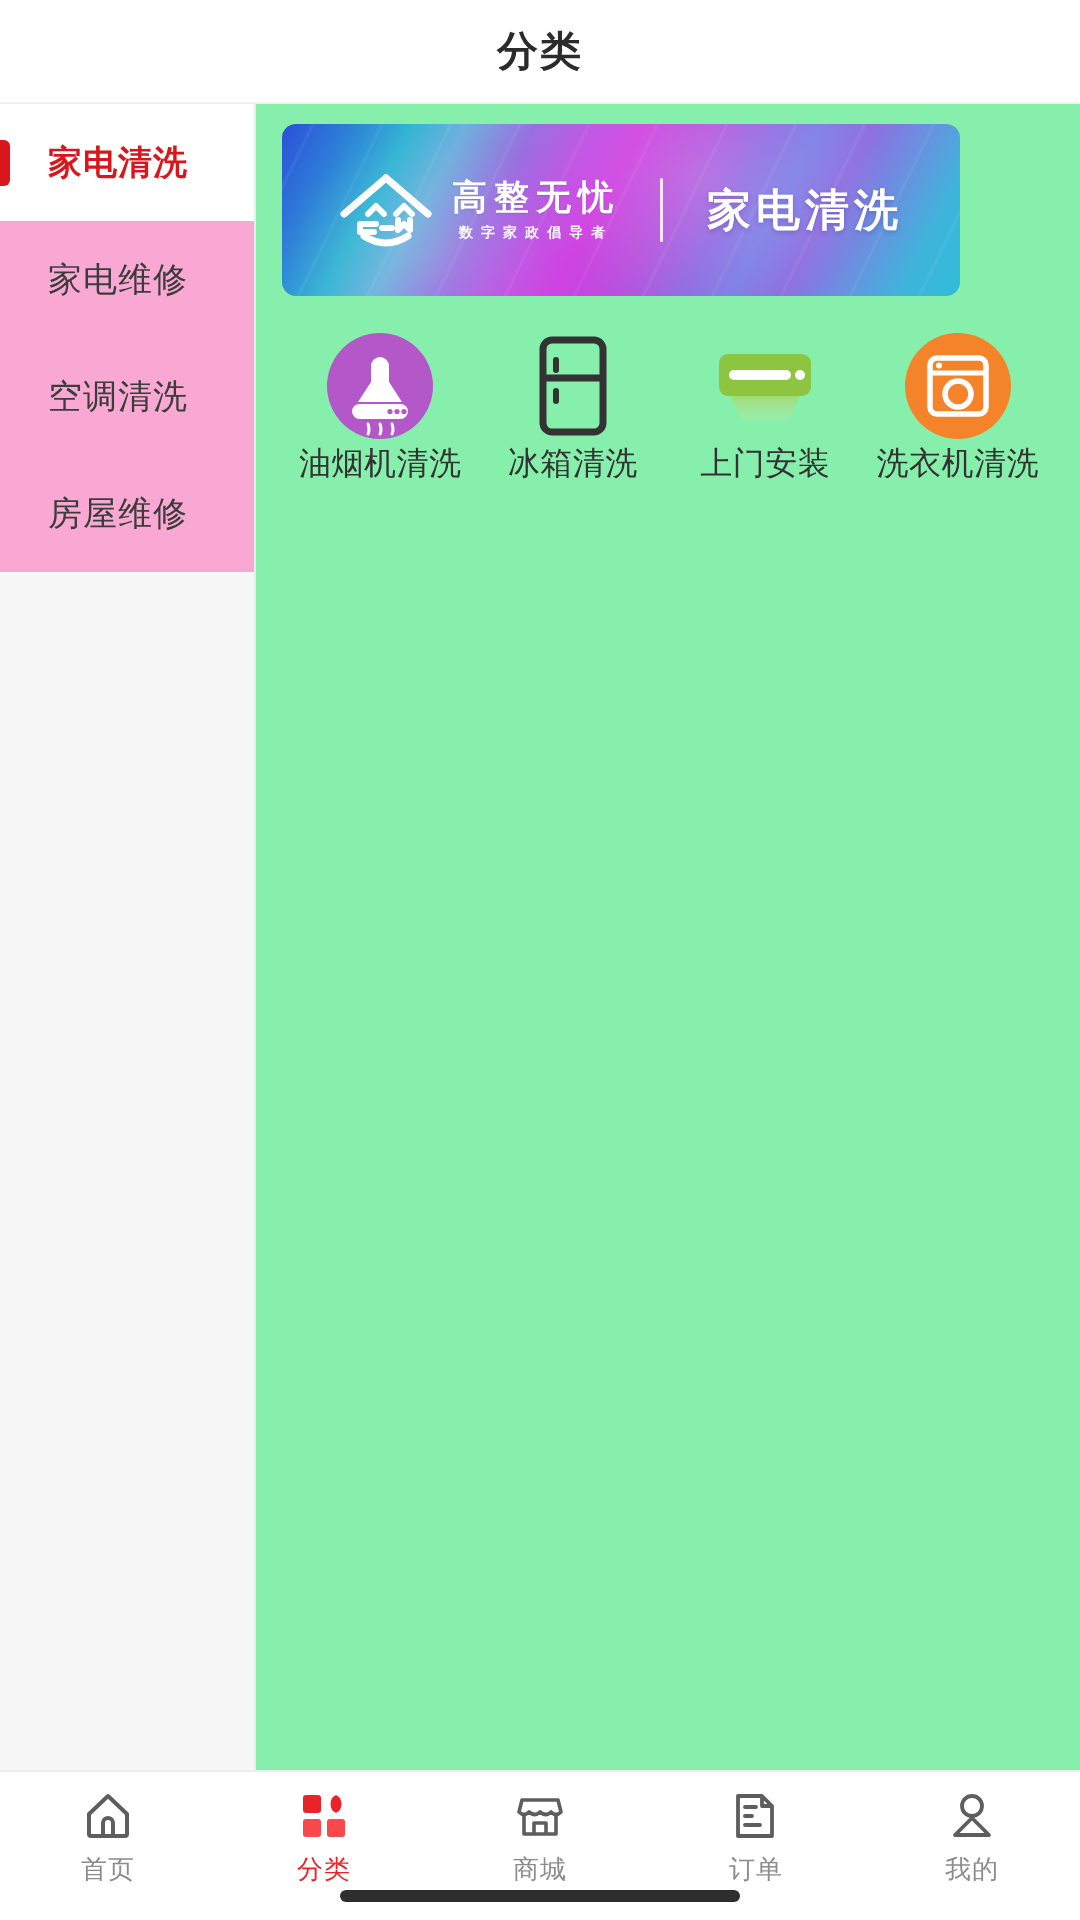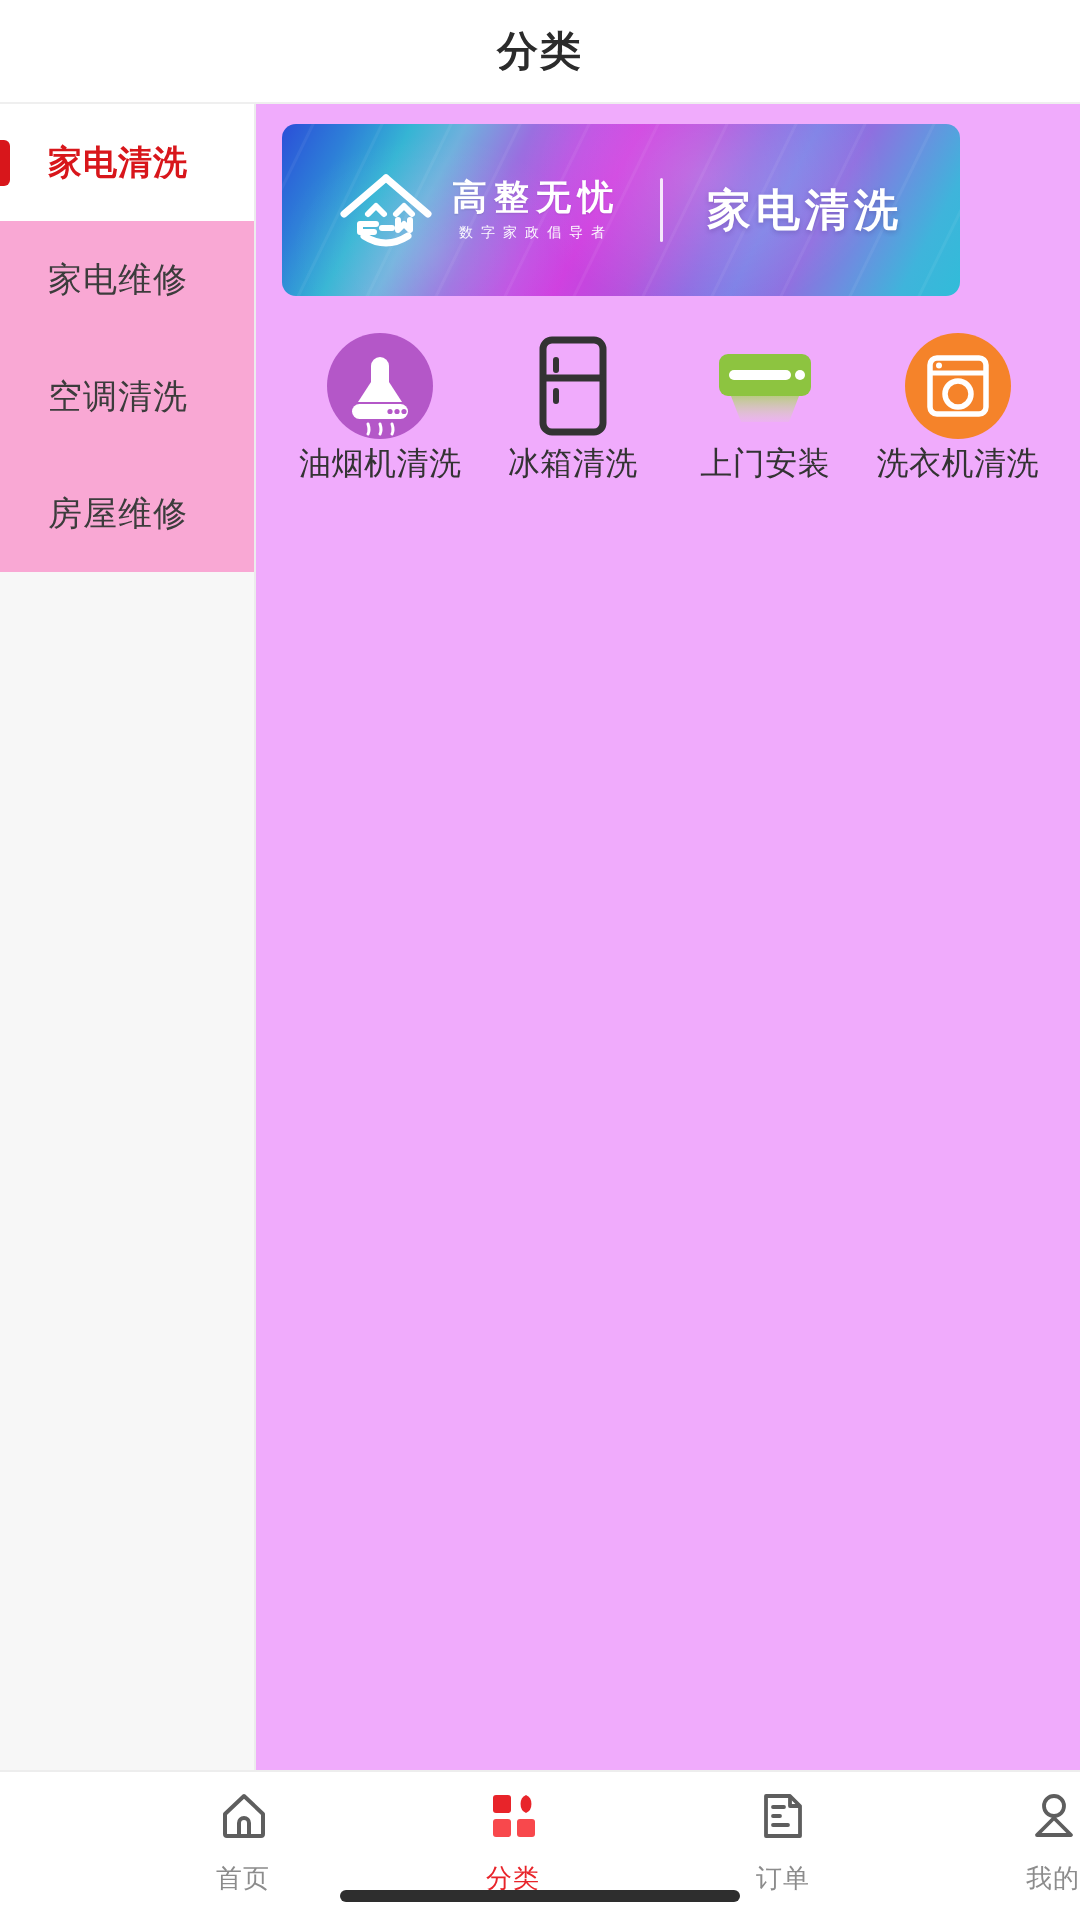--- a/index.html
+++ b/index.html
@@ -70,21 +70,21 @@
     transform: translateY(-50%);
     width: 10px; height: 46px;
     border-radius: 0 6px 6px 0;
     background: #d8161b;
   }
   .side-item.active .side-bar-mark { display: block; }
 
   
   .content {
     flex: 1 1 auto;
-    background: #f0abfc;
+    background: #86efac;
     padding: 20px 24px 0 26px;
     min-width: 0;
     text-align: center;
   }
 
   
   .banner {
     position: relative;
     width: 678px;
     height: 172px;
@@ -146,21 +146,21 @@
     letter-spacing: 7px;
     line-height: 1.08;
     text-shadow: 0 1px 2px rgba(0,0,0,0.10);
   }
   .logo-sub {
     font-size: 14px;
     color: #ffffff;
     letter-spacing: 8px;
     margin-top: 8px;
     opacity: 0.96;
-    font-weight: 400;
+    font-weight: 700;
   }
   .banner-divider {
     width: 3px; height: 64px;
     background: rgba(255,255,255,0.85);
     margin: 0 26px 0 22px;
     border-radius: 2px;
   }
   .banner-headline {
     font-family: "Liberation Serif", "DejaVu Serif", serif;
     font-size: 44px;
@@ -200,22 +200,22 @@
     background: #ffffff;
     border-top: 2px solid #ededed;
     display: flex;
     align-items: flex-start;
     padding-top: 18px;
   }
   .tab {
     flex: 1 1 0;
     display: flex;
     flex-direction: column;
-    align-items: flex-end;
-    gap: 19px;
+    align-items: center;
+    gap: 10px;
   }
   .tab-icon { width: 52px; height: 52px; display: flex; align-items: center; justify-content: center; }
   .tab-label {
     font-size: 26px;
     color: #8c8c8c;
     letter-spacing: 1px;
   }
   .tab.active .tab-label { color: #e8242a; }
   .home-indicator {
     position: absolute;
@@ -365,20 +365,30 @@
         <svg viewBox="0 0 52 52" width="52" height="52">
           <rect x="5" y="5" width="18" height="18" rx="3" fill="#e8242a"></rect>
           <path d="M38 5 a8 9.5 0 0 1 0 18 a8 9.5 0 0 1 0 -18 Z" fill="#e8242a"></path>
           <rect x="5" y="29" width="18" height="18" rx="3" fill="#f8484c"></rect>
           <rect x="29" y="29" width="18" height="18" rx="3" fill="#f8484c"></rect>
         </svg>
       </span>
       <span class="tab-label">分类</span>
     </div>
 
+    <div class="tab">
+      <span class="tab-icon">
+        <svg viewBox="0 0 52 52" width="52" height="52" fill="none">
+          <path d="M8 10 H44 L47 22 q-5 5 -10 0 q-5 5 -11 0 q-5 5 -11 0 q-5 5 -10 0 Z" stroke="#5e5e5e" stroke-width="3.6" stroke-linejoin="round"></path>
+          <path d="M10 25 V44 H42 V25" stroke="#5e5e5e" stroke-width="3.6" stroke-linejoin="round"></path>
+          <path d="M20 44 V33 h12 v11" stroke="#5e5e5e" stroke-width="3.6" stroke-linejoin="round"></path>
+        </svg>
+      </span>
+      <span class="tab-label">商城</span>
+    </div>
 
     <div class="tab">
       <span class="tab-icon">
         <svg viewBox="0 0 52 52" width="52" height="52" fill="none">
           <path d="M8 6 H32 L42 16 V46 H8 Z" stroke="#5e5e5e" stroke-width="3.8" stroke-linejoin="round"></path>
           <path d="M32 6 V16 H42" stroke="#5e5e5e" stroke-width="3.8" stroke-linejoin="round"></path>
           <path d="M15 17 H26 M15 26 H22 M15 35 H30" stroke="#5e5e5e" stroke-width="3.8" stroke-linecap="round"></path>
         </svg>
       </span>
       <span class="tab-label">订单</span>

